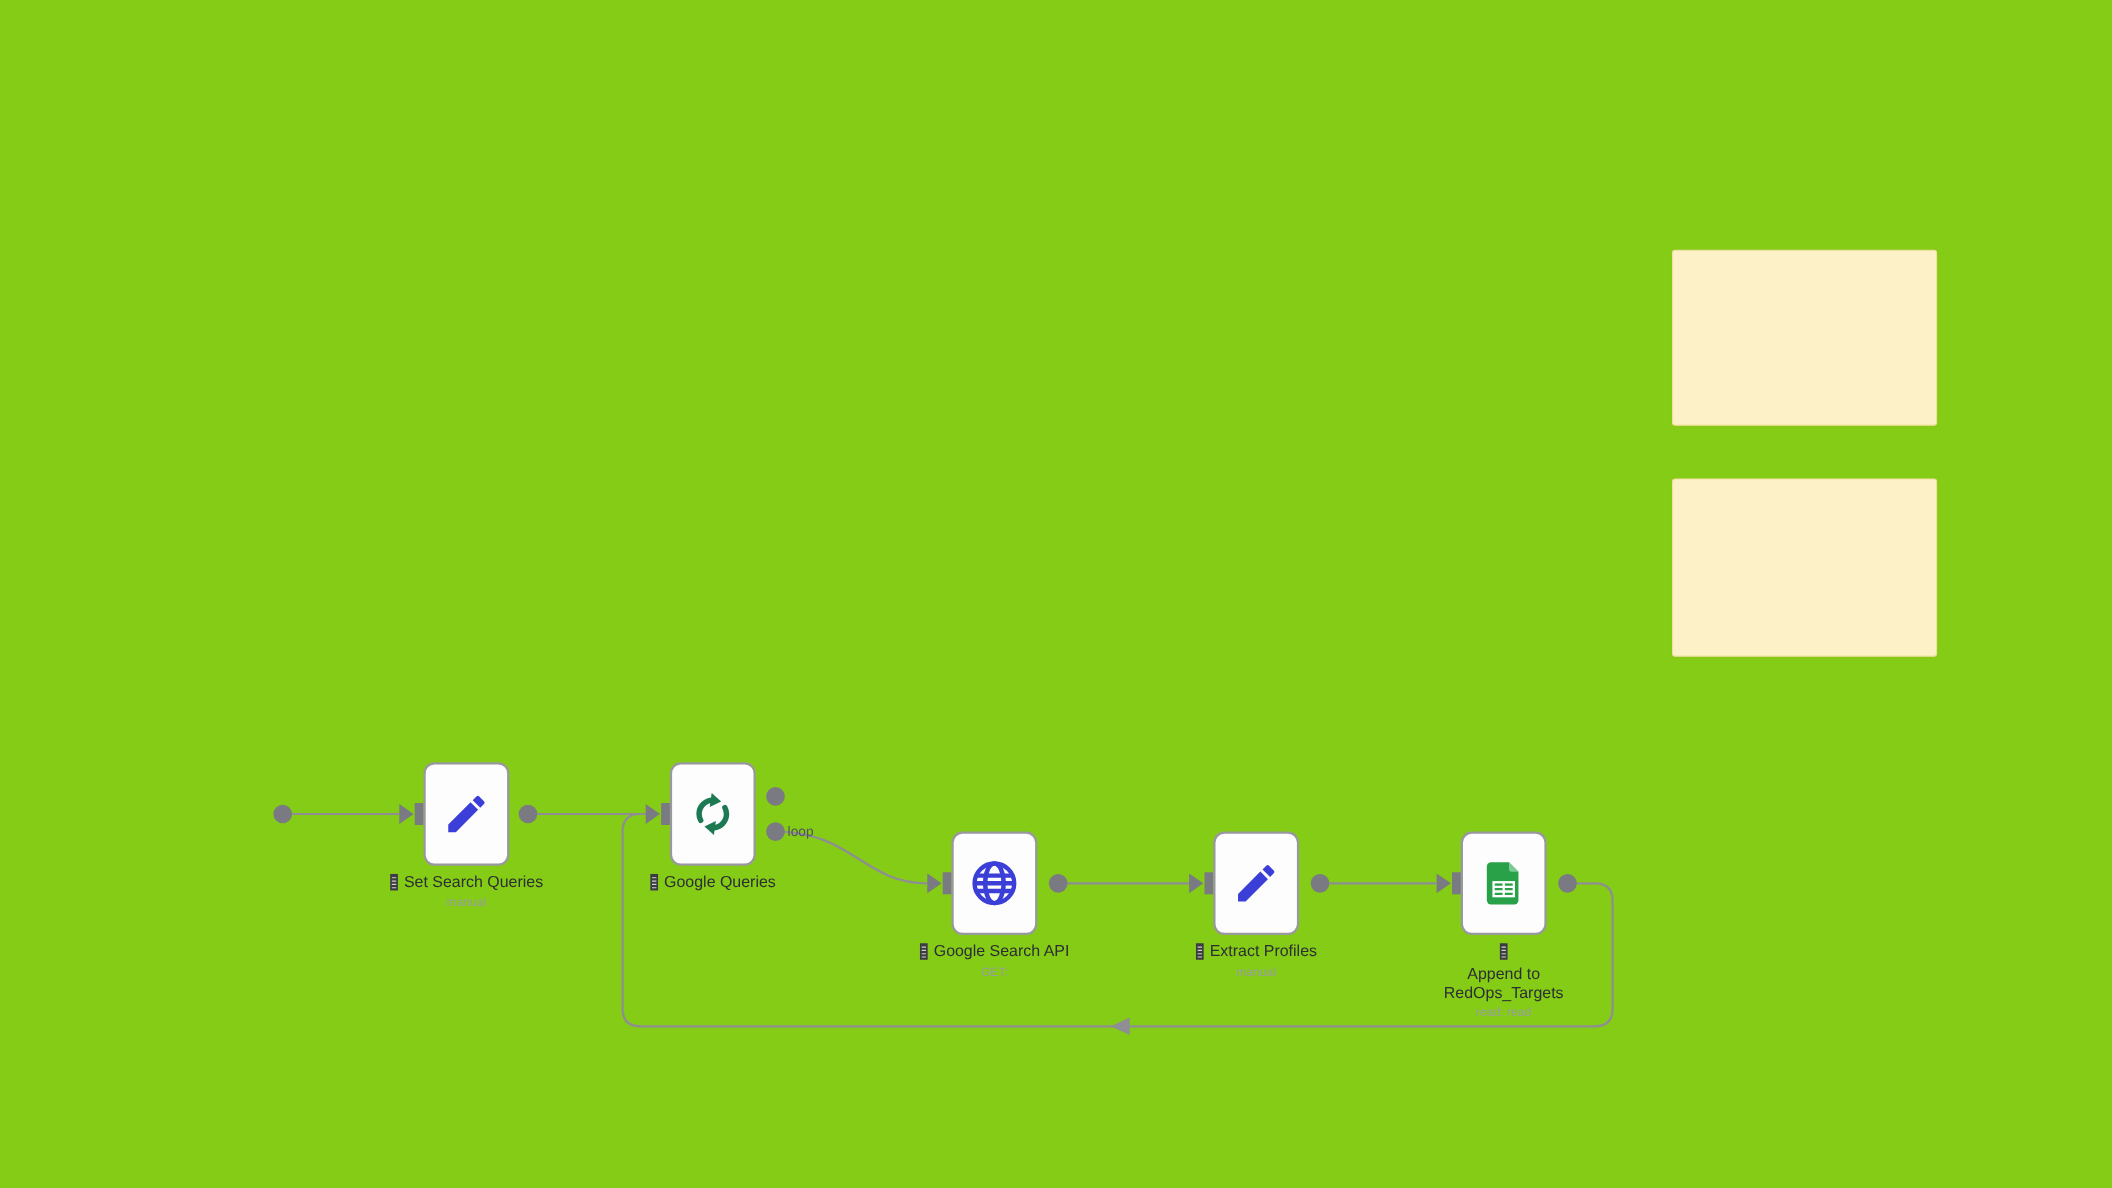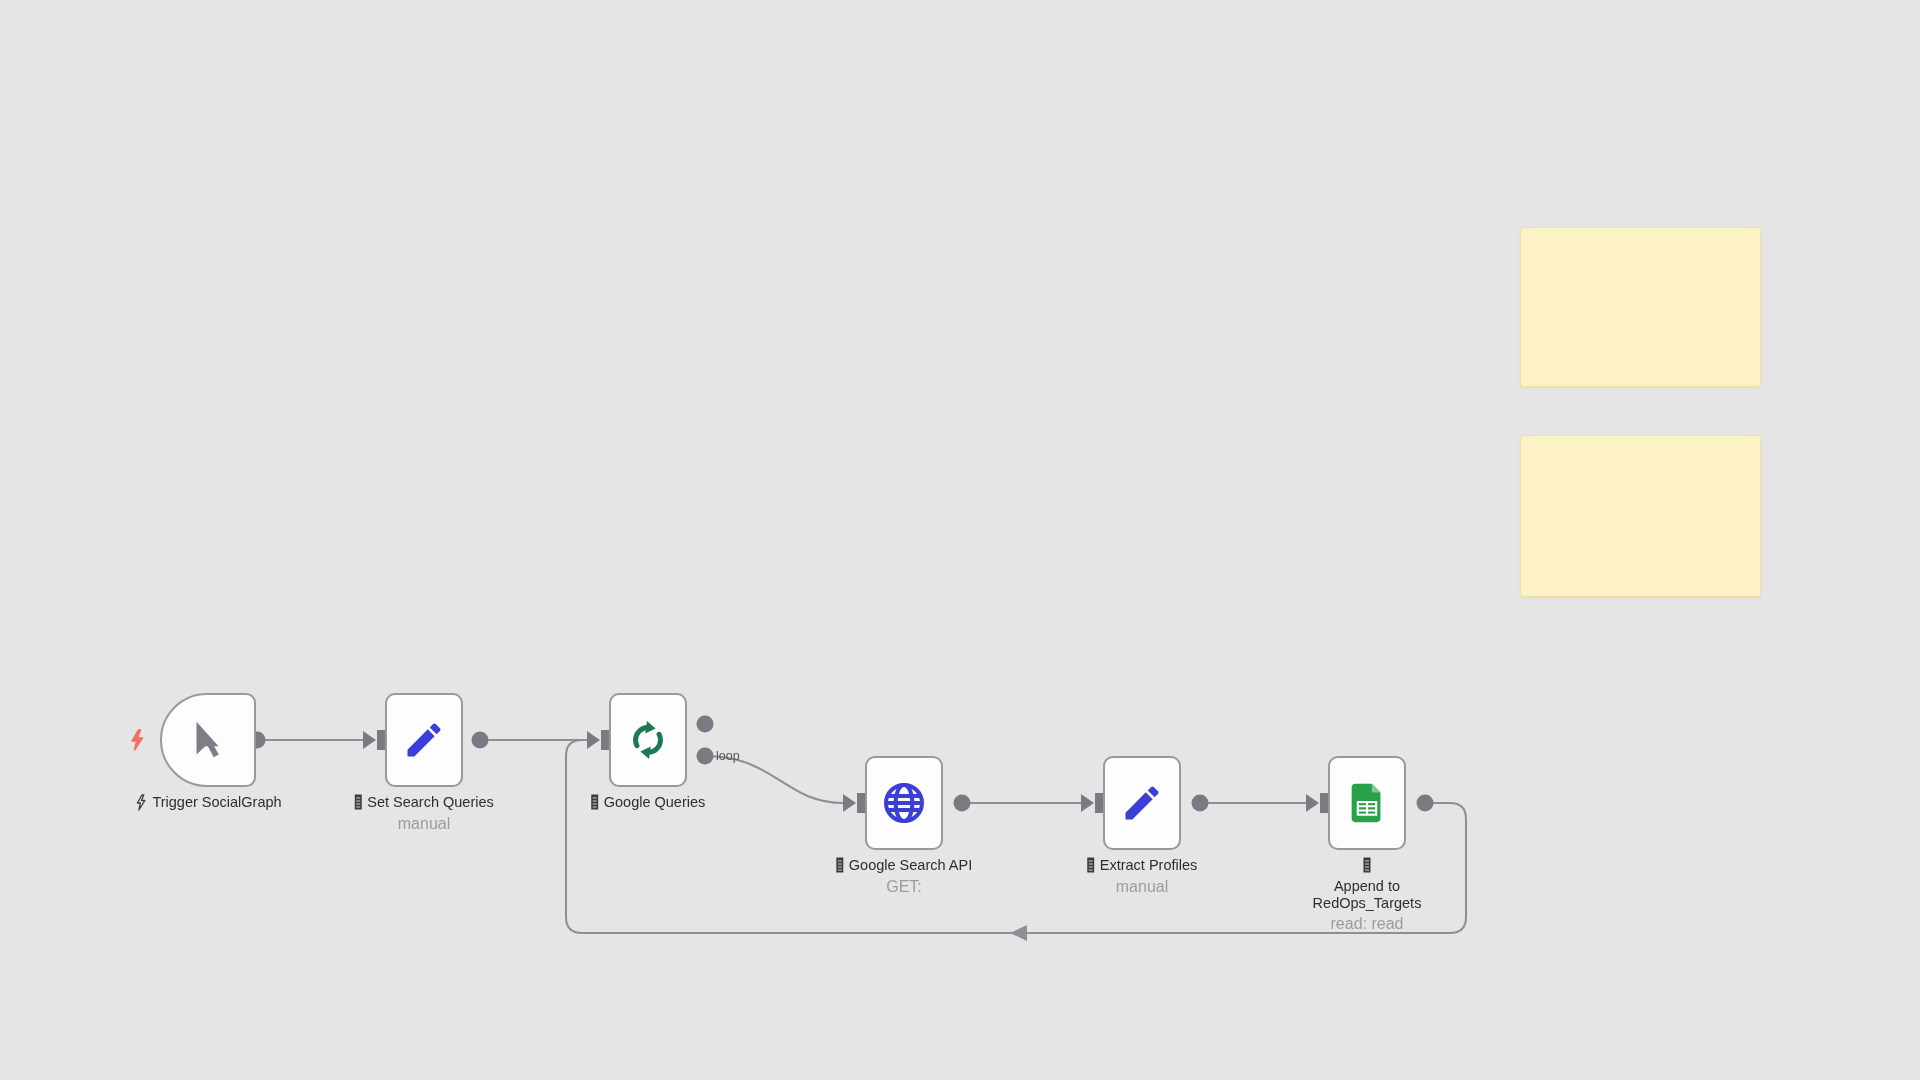--- a/index.html
+++ b/index.html
@@ -1,21 +1,21 @@
 <!DOCTYPE html>
 <html><head>
 <meta charset="utf-8">
 <style>
   * { margin:0; padding:0; box-sizing:border-box; }
   html,body { width:1920px; height:1080px; overflow:hidden; }
   body { font-family:"Liberation Sans","DejaVu Sans",sans-serif; }
 
   .canvas {
     position:relative; width:1920px; height:1080px;
-    background:#e5e5e5;
+    background:#84cc16;
   }
 
   svg.wire-layer {
     position:absolute; left:0; top:0; width:1920px; height:1080px;
     overflow:visible;
   }
 
   .node {
     position:absolute; width:78px; height:94px;
     background:#fdfdfe; border:2px solid #98989e; border-radius:10px;
@@ -28,21 +28,21 @@
     margin-top:9px; text-align:center; width:max-content; max-width:220px;
   }
   .node-caption .label-row {
     display:flex; align-items:center; justify-content:center; gap:5px;
     font-size:14.5px; font-weight:500; color:#2d2e33; line-height:1.15;
     white-space:nowrap;
   }
   .node-caption.wrap { width:160px; max-width:160px; }
   .node-caption.wrap .label-row { white-space:normal;flex-direction:column; }
   .node-subtitle {
-    margin-top:4px; font-size:16px; color:#9a9ca3; font-weight:400;
+    margin-top:4px; font-size:11px; color:#9a9ca3; font-weight:400;
   }
   .node-subtitle:empty { display:none; }
 
   .tofu { flex:0 0 auto; }
 
   .trigger-bolt {
     position:absolute; left:-36px; top:50%; transform:translateY(-50%);
   }
 
   .output-label {
@@ -102,38 +102,20 @@
       <circle cx="705" cy="724" r="8.5"></circle>
       <circle cx="705" cy="756" r="8.5"></circle>
       <circle cx="962" cy="803" r="8.5"></circle>
       <circle cx="1200" cy="803" r="8.5"></circle>
       <circle cx="1425" cy="803" r="8.5"></circle>
     </g>
   </svg>
 
   <span class="output-label" style="left:716px; top:749px;">loop</span>
 
-  <div class="node trigger" style="left:160px; top:693px;">
-    <svg class="trigger-bolt" width="22" height="24" viewBox="0 0 22 24">
-      <path d="M12.5 2 L6 13 H10.5 L8.5 22 L16.5 10 H11.5 L14.5 2 Z" fill="#f0705e" stroke="#f0705e" stroke-width="1.5" stroke-linejoin="round"></path>
-    </svg>
-    <svg width="46" height="46" viewBox="0 0 24 24">
-      <path d="M6 2.5 V19.5 L10.6 15.2 H17.5 Z" fill="#7e7e86"></path>
-      <path d="M11.5 14.5 L15 21 L17.6 19.6 L14.2 13.4 Z" fill="#7e7e86"></path>
-    </svg>
-    <div class="node-caption">
-      <div class="label-row">
-        <svg width="13" height="17" viewBox="0 0 13 17">
-          <path d="M7.5 1 L3 9 H6 L4.5 16 L10.5 6.5 H7 L9.5 1 Z" fill="none" stroke="#3c3d43" stroke-width="1.3" stroke-linejoin="round"></path>
-        </svg>
-        <span>Trigger SocialGraph</span>
-      </div>
-
-    </div>
-  </div>
 
   <div class="node" style="left:385px; top:693px;">
     <svg width="44" height="44" viewBox="0 0 24 24">
       <path d="M3 17.25V21h3.75L17.81 9.94l-3.75-3.75L3 17.25zM20.71 7.04c.39-.39.39-1.02 0-1.41l-2.34-2.34a1 1 0 0 0-1.41 0l-1.83 1.83 3.75 3.75 1.83-1.83z" fill="#3b3fd8"></path>
     </svg>
     <div class="node-caption">
       <div class="label-row">
         <svg class="tofu" width="8" height="16" viewBox="0 0 8 16">
           <rect x="0.5" y="0.5" width="7" height="15" fill="#3b3b41"></rect>
           <g stroke="#cfcfd4" stroke-width="1">

